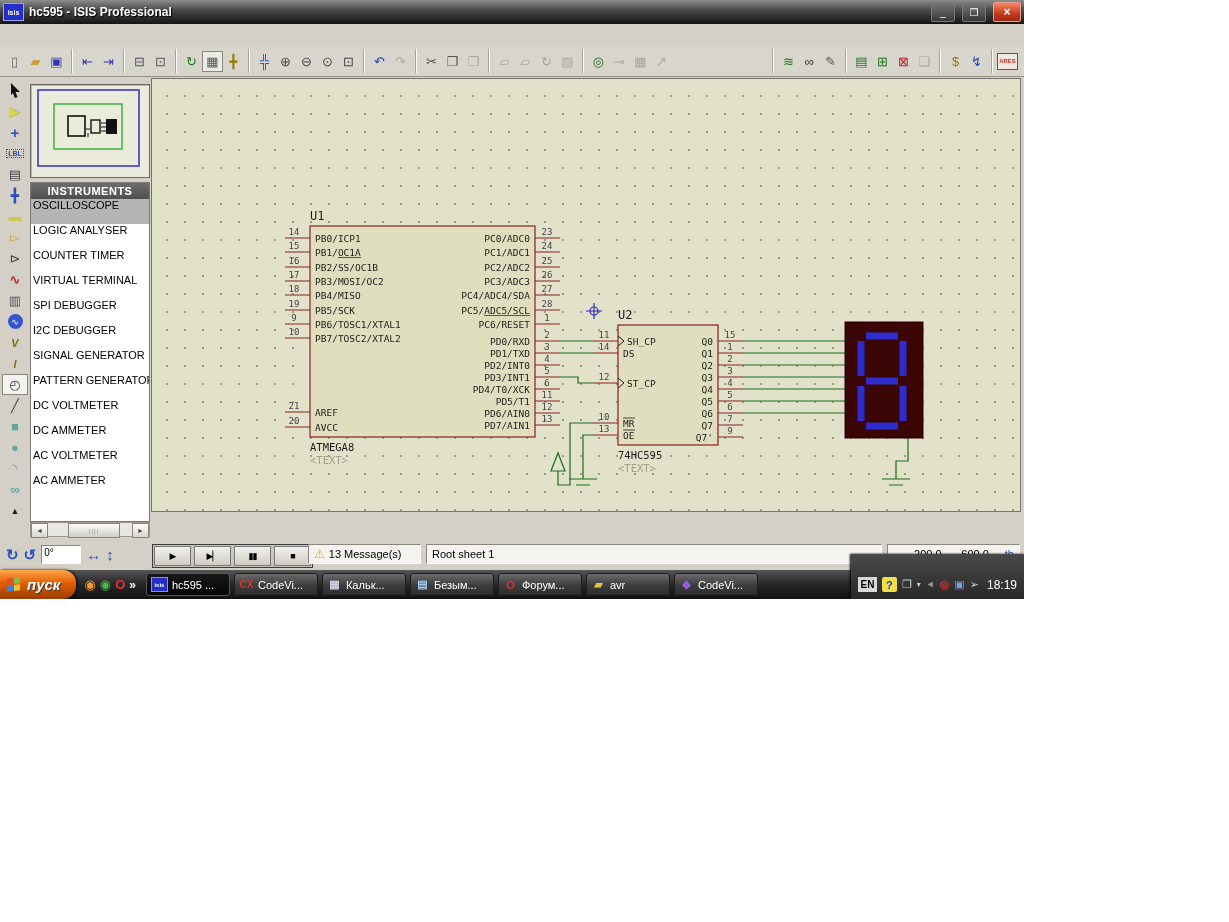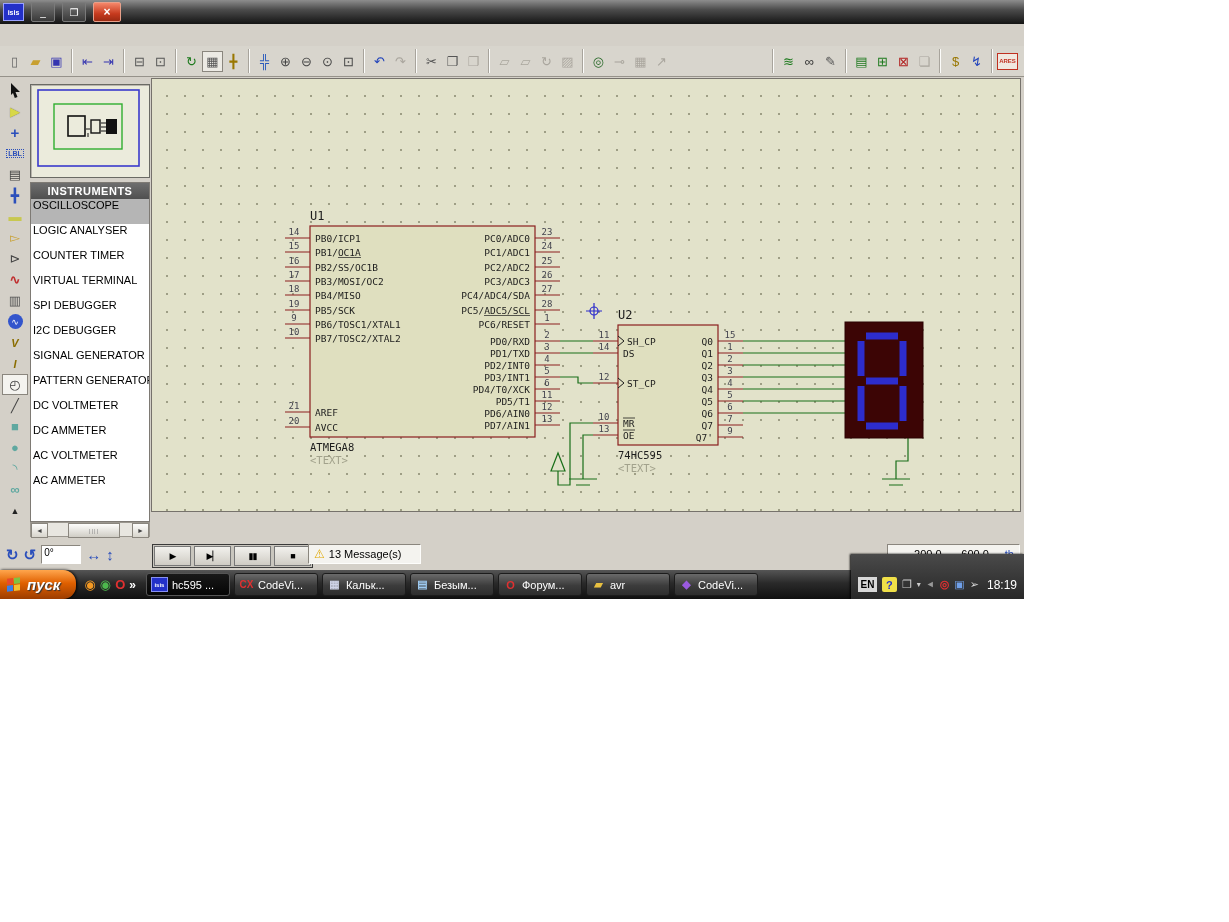--- a/index.html
+++ b/index.html
@@ -101,20 +101,21 @@
   .trayicon{color:#ccc;font-size:11px;line-height:11px;}
   .clock{color:#fff;font-size:12px;margin-left:3px;text-align:right;}
 </style>
 </head>
 <body>
 
 <div class="app">
 
   <div class="titlebar">
     <span class="appicon">isis</span>
+    <span class="wtitle">hc595 - ISIS Professional</span>
     <span class="winbtn">_</span>
     <span class="winbtn">❐</span>
     <span class="winbtn close">×</span>
   </div>
 
 
   <div class="toolbar">
     <div class="grp">
       <span class="tb" style="color: rgb(102, 102, 102);">▯</span>
       <span class="tb" style="color: rgb(200, 160, 48);">▰</span>
@@ -416,20 +417,23 @@
     <span class="simbtn">▶</span>
     <span class="simbtn">▶▏</span>
     <span class="simbtn">▮▮</span>
     <span class="simbtn">■</span>
   </div>
 
   <div class="panel" style="left:308px;width:113px;">
     <span class="warn">⚠</span>
     <span>13 Message(s)</span>
   </div>
+  <div class="panel" style="left:426px;width:456px;">
+    <span>Root sheet 1</span>
+  </div>
   <div class="panel coords" style="left:887px;width:133px;">
     <span>-200.0</span>
     <span>-600.0</span>
     <span class="units">th</span>
   </div>
 
   <div class="taskbar">
     <div class="startbtn">
       <span class="winlogo">
           <i class="w1"></i>

